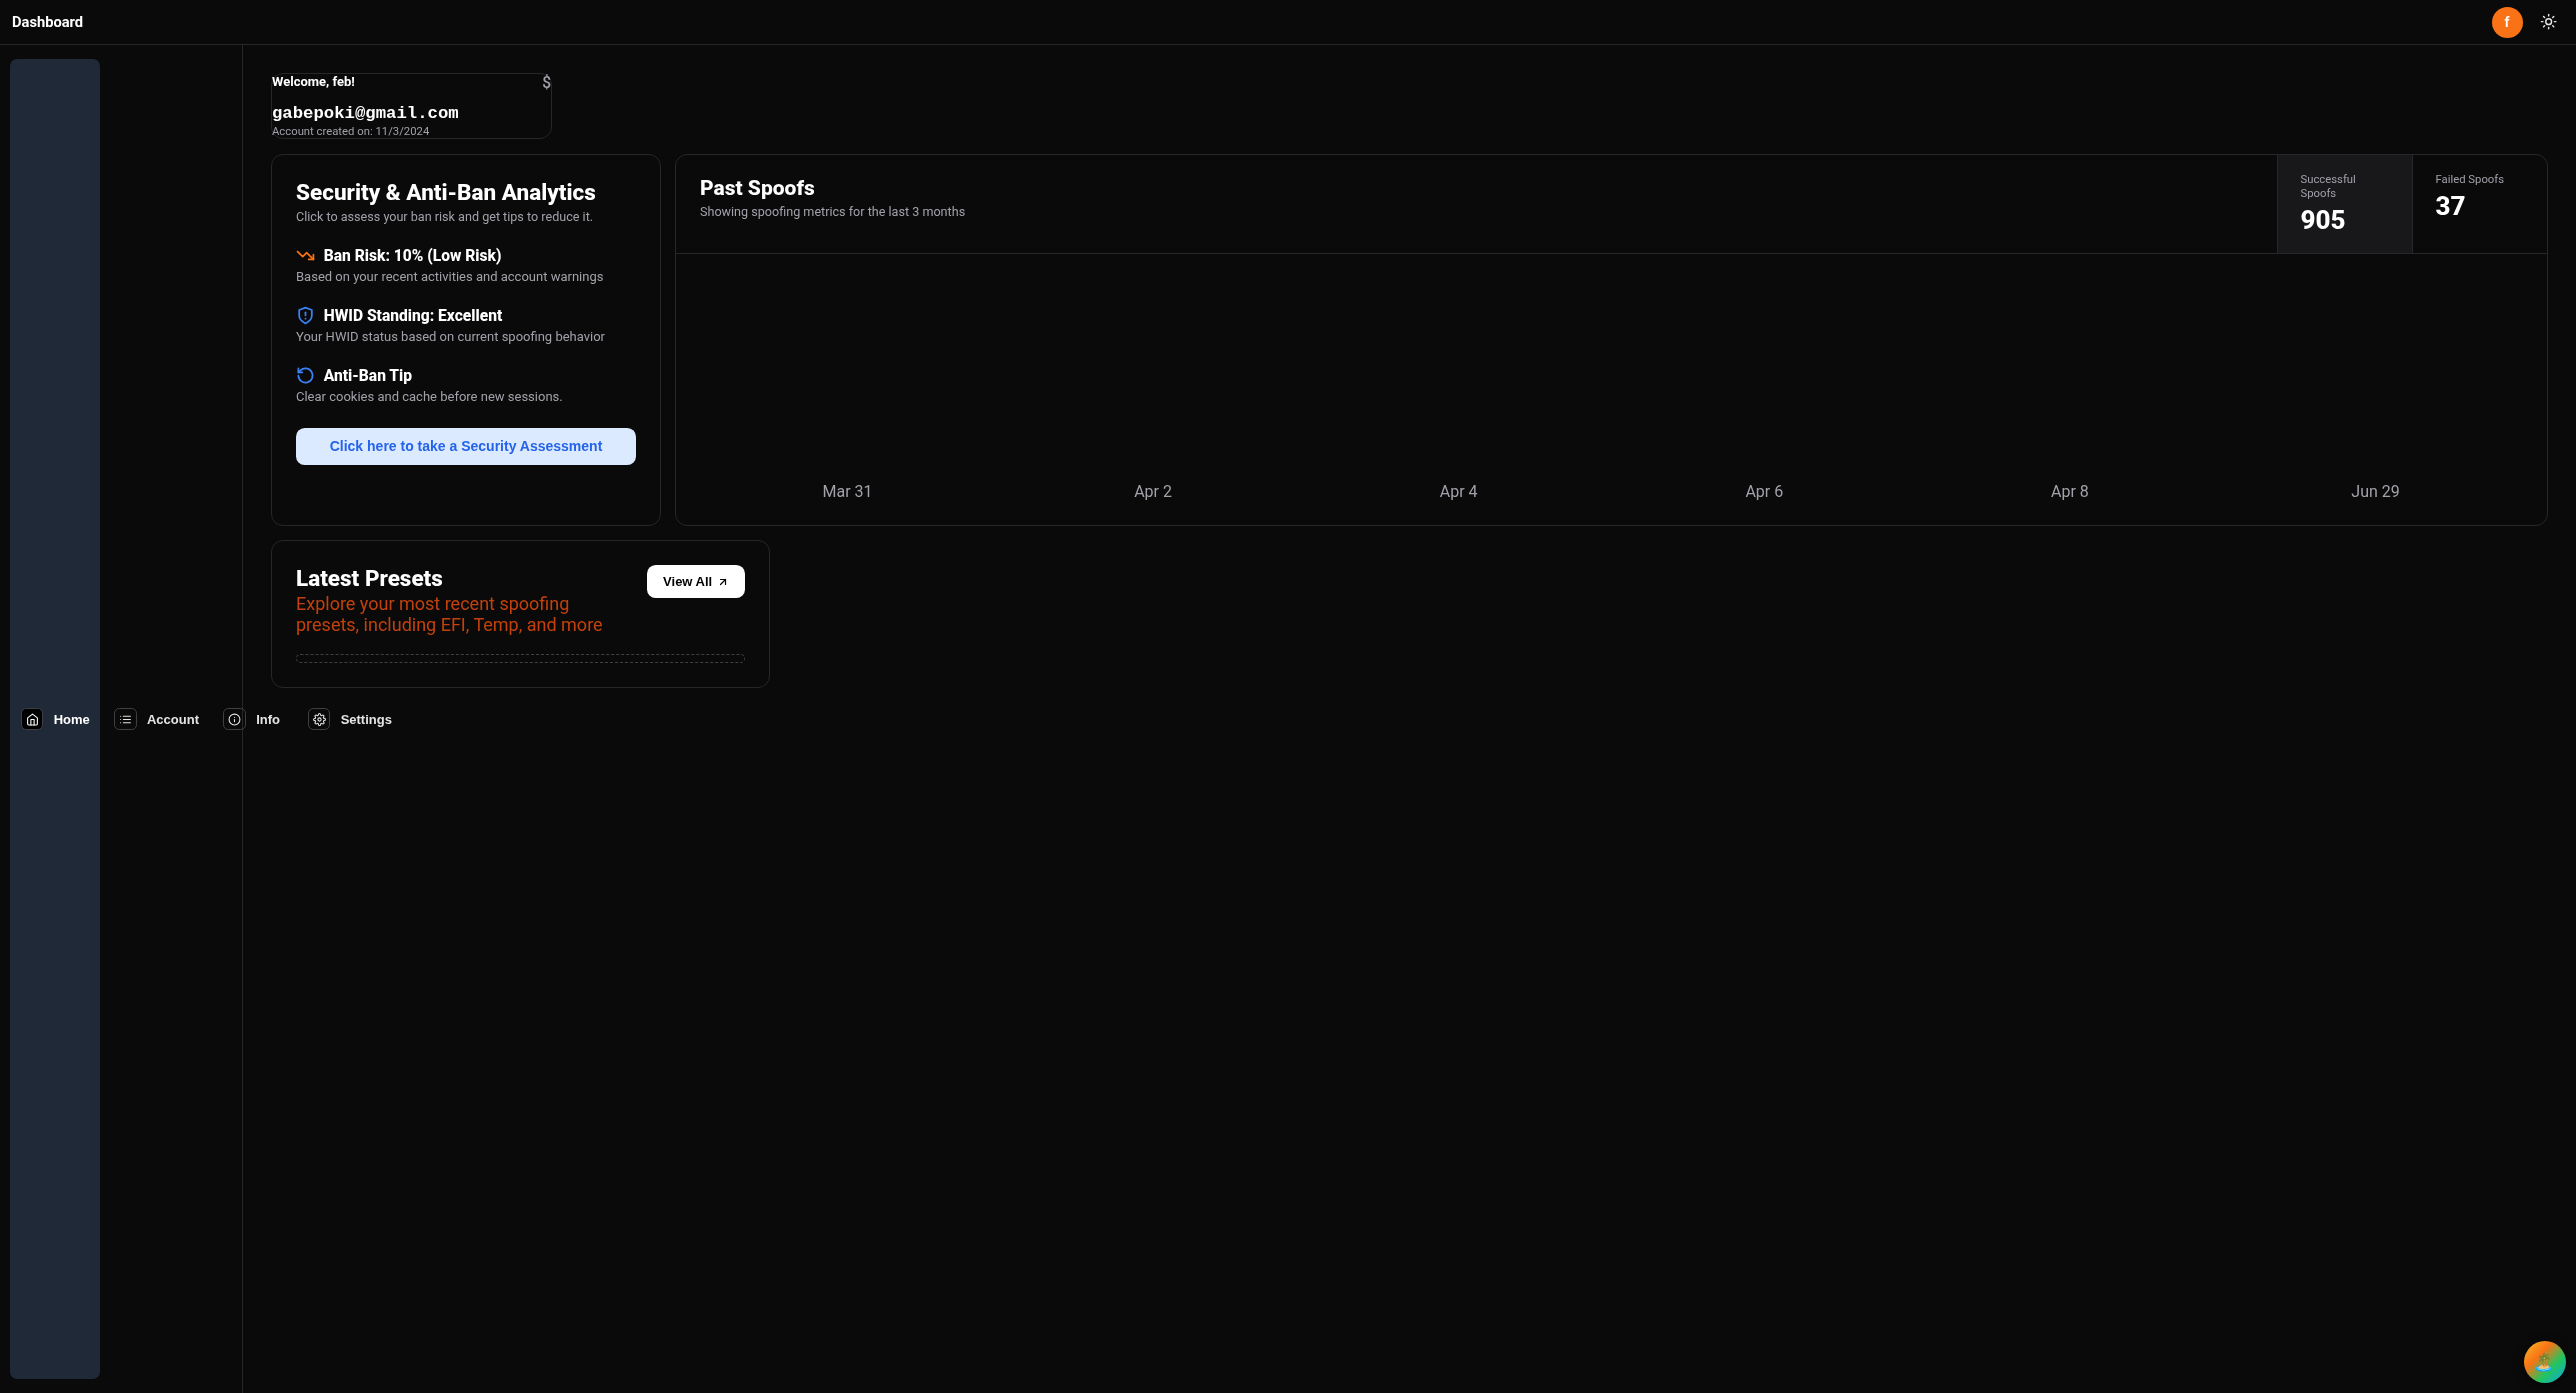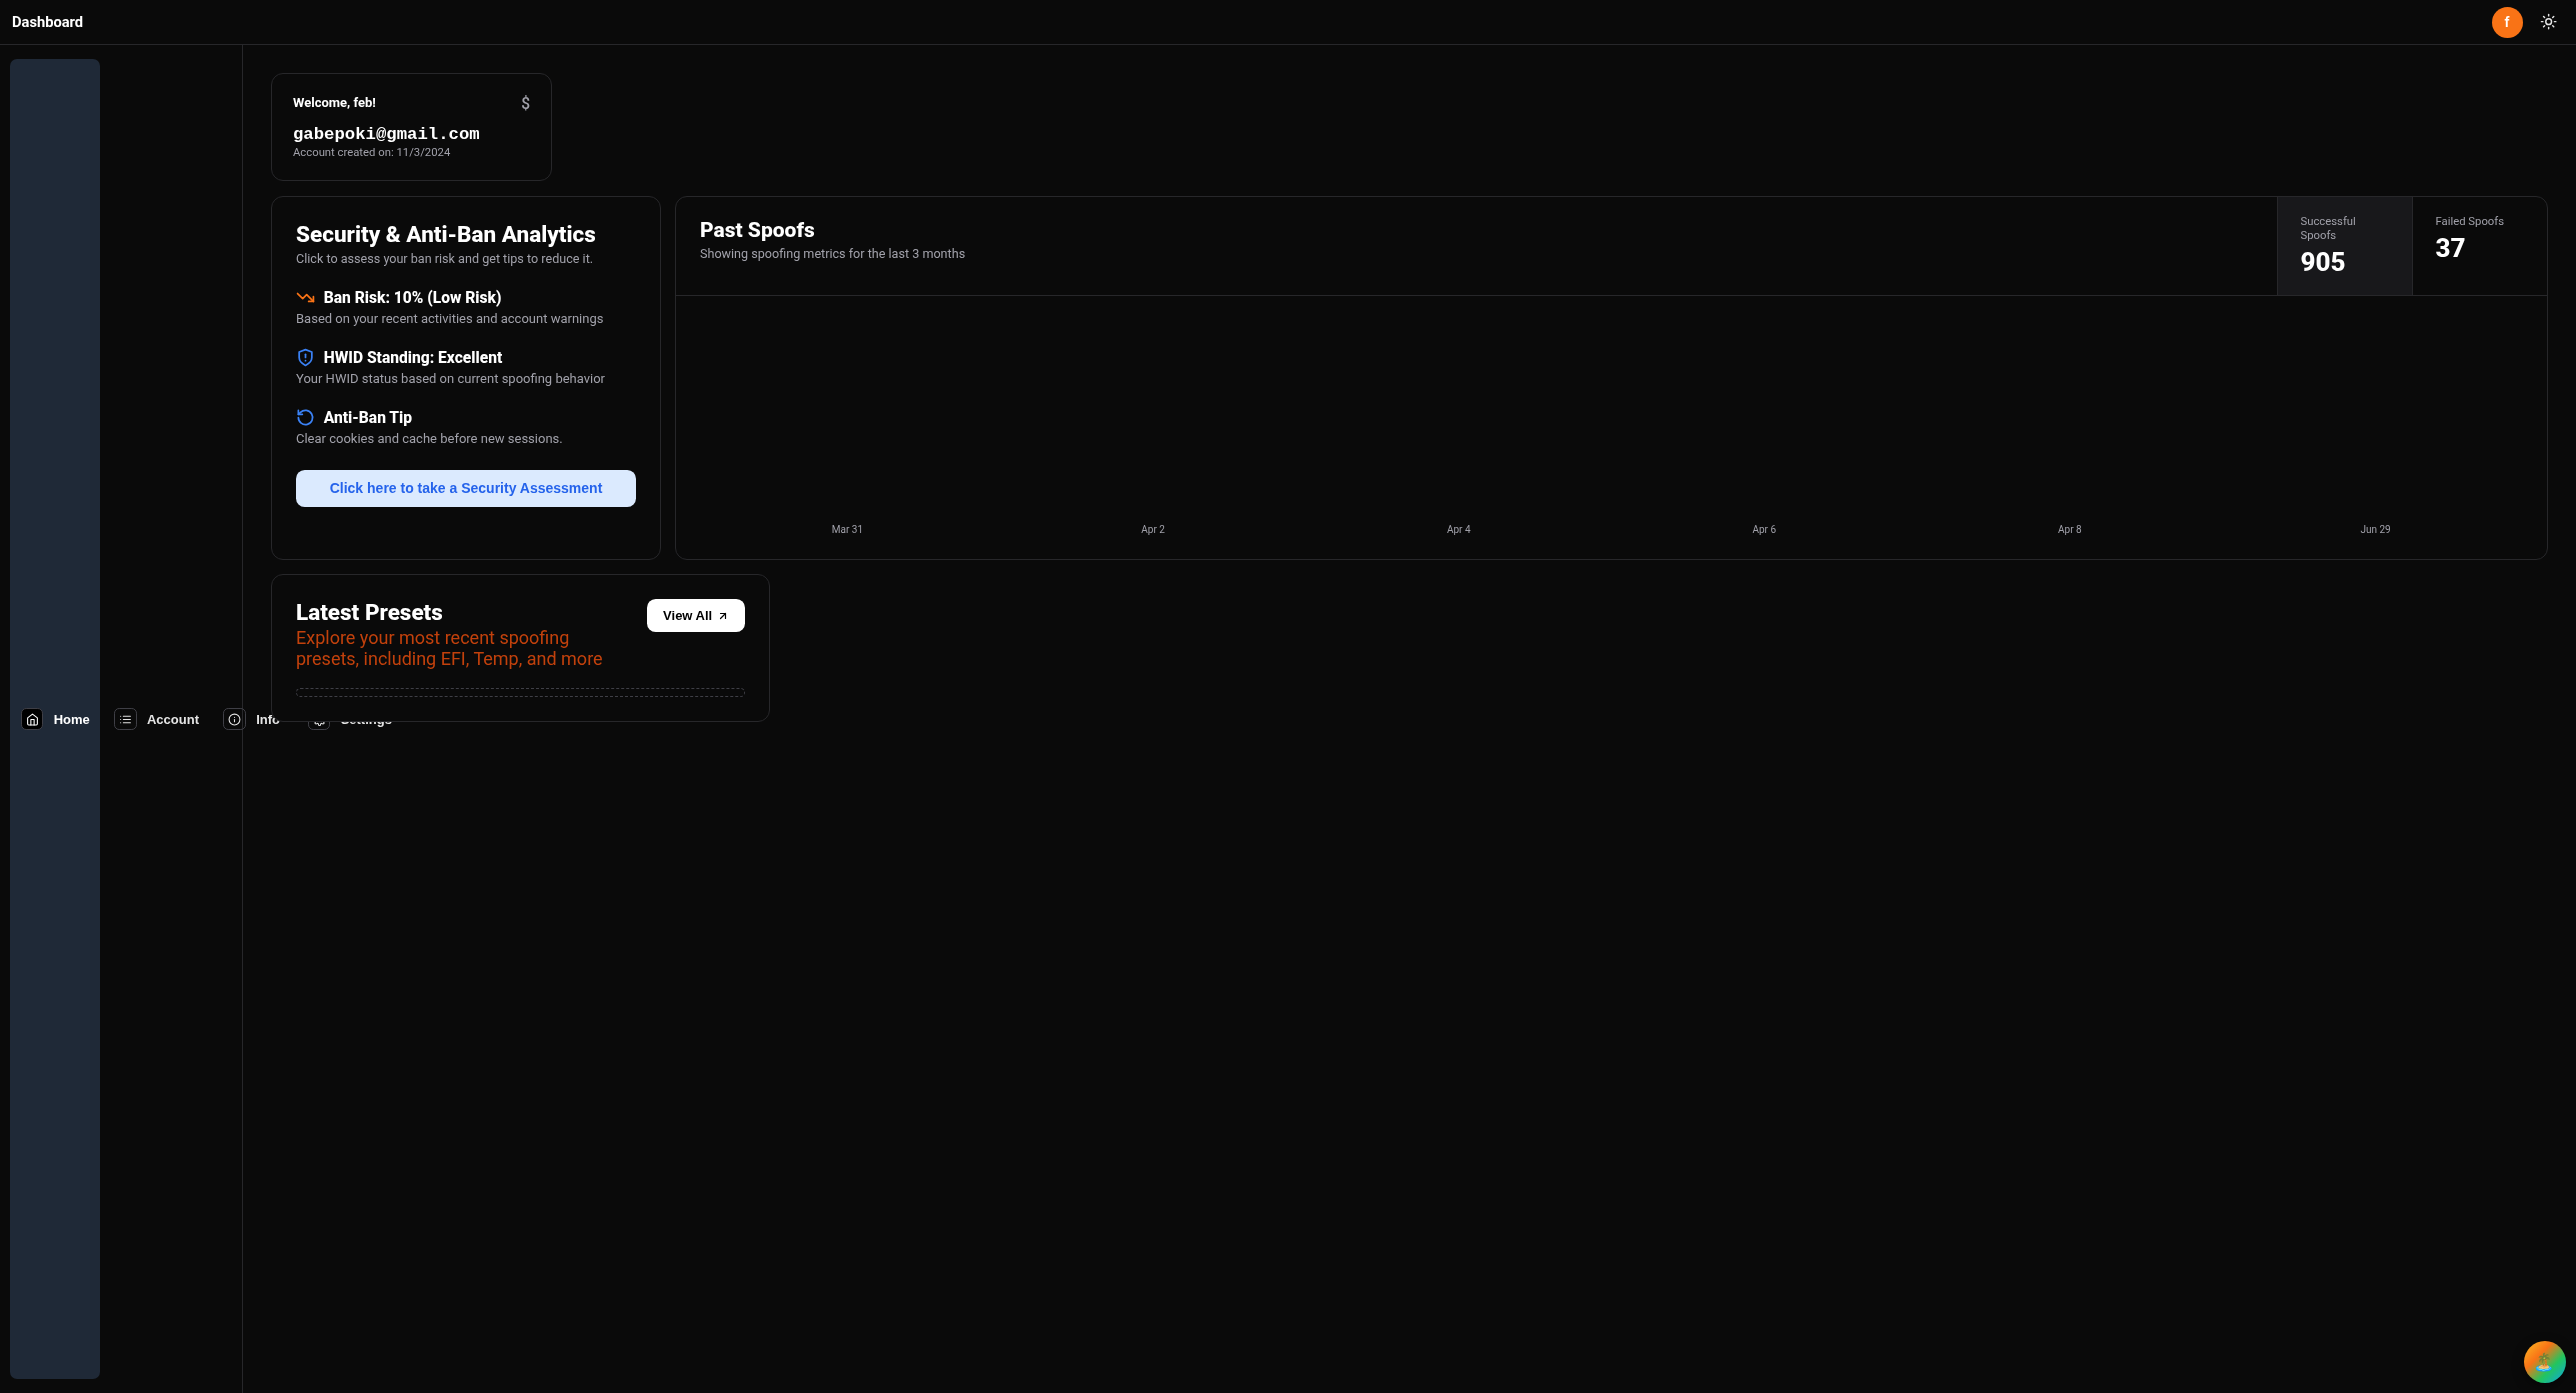--- a/index.html
+++ b/index.html
@@ -63,21 +63,20 @@
 
   
   .main { flex: 1; overflow: auto; padding: 28px; }
   .cards-row { display: flex; gap: 14px; flex-wrap: wrap; }
 
   
   .card {
     background: #0a0a0a;
     border: 0.9px solid #27272a;
     border-radius: 12px;
-    padding: 21px;
   }
   .welcome-card { width: 281px; margin-bottom: 15.6px; }
   .welcome-top { display: flex; justify-content: space-between; align-items: flex-start; }
   .welcome-label { font-size: 13px; font-weight: 700; }
   .dollar { color: #a1a1aa; font-size: 15.6px; font-weight: 500; }
   .email { font-size: 17.3px; font-weight: 800; margin-top: 12px; font-family: Liberation Mono, monospace; }
   .created { font-size: 11.3px; color: #a1a1aa; margin-top: 1.7px; }
 
   
   .security-card { width: 390px; padding: 24px; }
@@ -115,21 +114,21 @@
     position: relative; height: 192px;
     display: flex; align-items: flex-end; gap: 7.8px;
     border-bottom: 0.9px dashed transparent;
   }
   .bar-col { flex: 1; display: flex; flex-direction: column; align-items: center; gap: 0; }
   .bar {
     width: 100%; background: #16a34a; border-radius: 0;
   }
   .x-axis {
     display: flex; justify-content: center;
-    margin-top: 15.6px; font-size: 10px; color: #a1a1aa;
+    margin-top: 15.6px; font-size: 16px; color: #a1a1aa;
     padding: 0 1.7px;
     gap: 28px;
   }
   .x-tick { flex: 1; text-align: center; }
 
   
   .presets-card { width: 499px; margin-top: 14px; padding: 24px; }
   .presets-head { display: flex; justify-content: space-between; align-items: flex-start; gap: 17.3px; }
   .presets-title { font-size: 22.5px; font-weight: 800; }
   .presets-sub { font-size: 18px; color: #c2410c; margin-top: 2px; max-width: 364px; }

